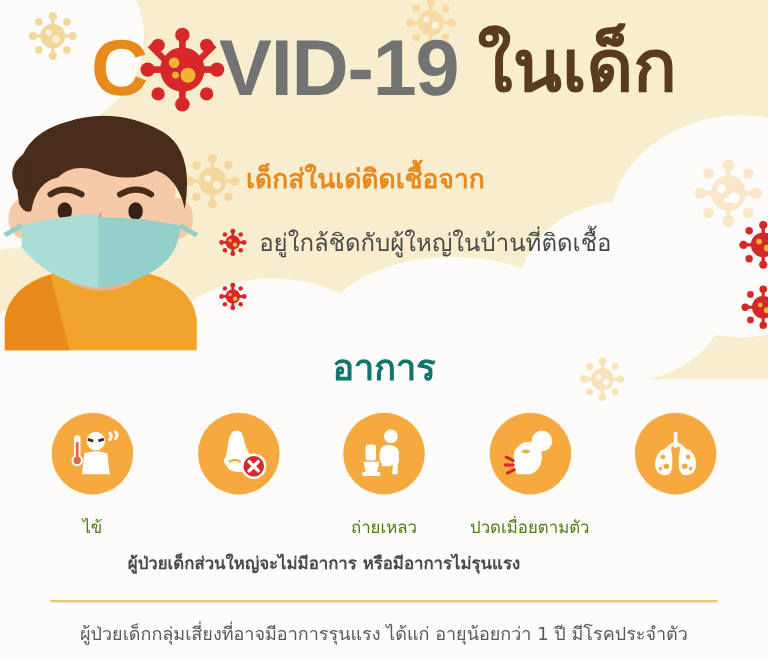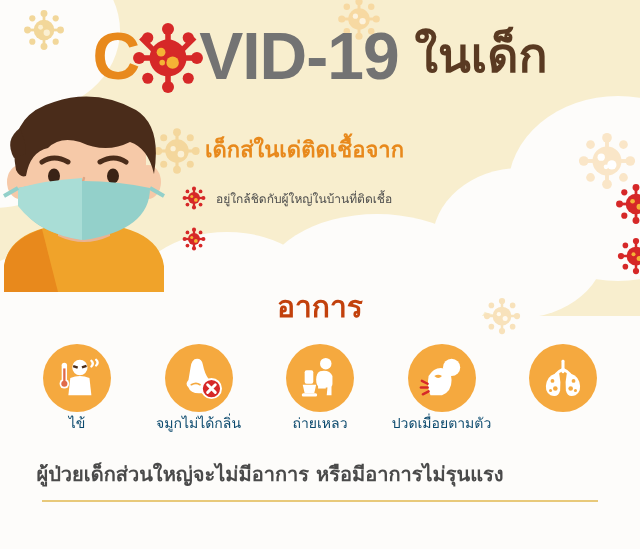--- a/index.html
+++ b/index.html
@@ -16,51 +16,51 @@
   .cloud{position:absolute;background:#fdfcfa;border-radius:50%;}
   .deco-virus{position:absolute;}
   .deco-virus svg{display:block;}
 
   
   .title-row{position:absolute;left:0;top:18px;width:640px;height:76px;
     display:flex;align-items:center;justify-content:center;}
   .title-c{font-size:66px;font-weight:bold;color:#e8891c;line-height:1;letter-spacing:-1px;}
   .title-virus{width:74px;height:74px;margin:0 -6px 0 -8px;position:relative;top:2px;}
   .title-vid{font-size:66px;font-weight:bold;color:#737373;line-height:1;letter-spacing:-1px;}
-  .title-thai{font-size:48px;font-weight:bold;color:#5a3a22;line-height:1;margin-left:16px;
+  .title-thai{font-size:60px;font-weight:bold;color:#5a3a22;line-height:1;margin-left:16px;
     font-family:Liberation Serif, serif;}
 
   
   .child{position:absolute;left:-4px;top:96px;width:176px;height:196px;}
 
   
   .infect-head{position:absolute;left:205px;top:132px;width:330px;
     font-size:22px;font-weight:bold;color:#e8891c;letter-spacing:0px;
     font-family:"DejaVu Sans","Liberation Sans",sans-serif;white-space:nowrap;}
   .bullet-list{position:absolute;left:182px;top:186px;width:440px;}
   .bullet-item{display:flex;align-items:center;margin-bottom:17px;}
   .bullet-icon{width:24px;height:24px;flex:0 0 24px;margin-right:10px;}
-  .bullet-text{font-size:12px;color:#4a4a4a;white-space:nowrap;
+  .bullet-text{font-size:20px;color:#4a4a4a;white-space:nowrap;
     font-family:"DejaVu Sans","Liberation Sans",sans-serif;}
 
   
   .symptoms-head{position:absolute;left:0;top:283px;width:640px;text-align:center;
-    font-size:30px;font-weight:bold;color:#c2410c;
+    font-size:30px;font-weight:bold;color:#0f766e;
     font-family:"DejaVu Sans","Liberation Sans",sans-serif;}
   .symptom-row{position:absolute;left:0;top:344px;width:640px;
     display:flex;justify-content:space-between;padding:0 22px;box-sizing:border-box;}
   .symptom{width:110px;display:flex;flex-direction:column;align-items:center;}
   .symptom-circle{width:68px;height:68px;border-radius:50%;background:#f5a93f;
     display:flex;align-items:center;justify-content:center;position:relative;}
-  .symptom-label{margin-top:0;font-size:14px;color:#0c4a6e;text-align:left;white-space:nowrap;
+  .symptom-label{margin-top:16px;font-size:14px;color:#4d7c0f;text-align:left;white-space:nowrap;
     font-family:"DejaVu Sans","Liberation Sans",sans-serif;}
 
   
   .note-strong{position:absolute;left:0;top:458px;width:540px;text-align:center;
-    font-size:20px;font-weight:bold;color:#4a4a4a;
+    font-size:14px;font-weight:bold;color:#4a4a4a;
     font-family:"DejaVu Sans","Liberation Sans",sans-serif;}
   .divider{position:absolute;left:42px;top:500px;width:556px;height:2px;background:#e8c97a;}
   .note-small{position:absolute;left:0;top:516px;width:640px;text-align:center;
     font-size:15px;color:#5a5a5a;
     font-family:"DejaVu Sans","Liberation Sans",sans-serif;}
 </style>
 </head>
 <body>
 
 <div id="poster">
@@ -401,21 +401,20 @@
               <path d="M29 31 q5 -3 9 0"></path>
           </g>
           <circle cx="37" cy="35" r="10" fill="#d62828"></circle>
           <circle cx="37" cy="35" r="10" fill="none" stroke="#ffffff" stroke-width="2"></circle>
           <g stroke="#ffffff" stroke-width="3" stroke-linecap="round">
             <path d="M33 31 L41 39"></path>
               <path d="M41 31 L33 39"></path>
           </g>
         </svg>
       </div>
-      <div class="symptom-label">จมูกไม่ได้กลิ่น</div>
     </div>
 
     <div class="symptom">
       <div class="symptom-circle">
         <svg width="46" height="46" viewBox="0 0 48 48">
           <g fill="#ffffff">
             <circle cx="30" cy="9" r="6"></circle>
             <path d="M24 17 Q34 15 37 22 L37 30 Q37 34 32 34 L24 34 Q20 32 20 26 Q20 19 24 17 Z"></path>
             <path d="M32 32 L36 32 L36 42 L31 42 Z"></path>
             <path d="M22 30 L30 30 L30 35 L22 35 Z"></path>
@@ -463,14 +462,15 @@
               <circle cx="37" cy="37" r="1.6"></circle>
           </g>
         </svg>
       </div>
     </div>
 
   </div>
 
   <div class="note-strong">ผู้ป่วยเด็กส่วนใหญ่จะไม่มีอาการ หรือมีอาการไม่รุนแรง</div>
   <div class="divider"></div>
+  <div class="note-small">ผู้ป่วยเด็กกลุ่มเสี่ยงที่อาจมีอาการรุนแรง ได้แก่ อายุน้อยกว่า 1 ปี มีโรคประจำตัว</div>
 
 </div>
 
 </body></html>

